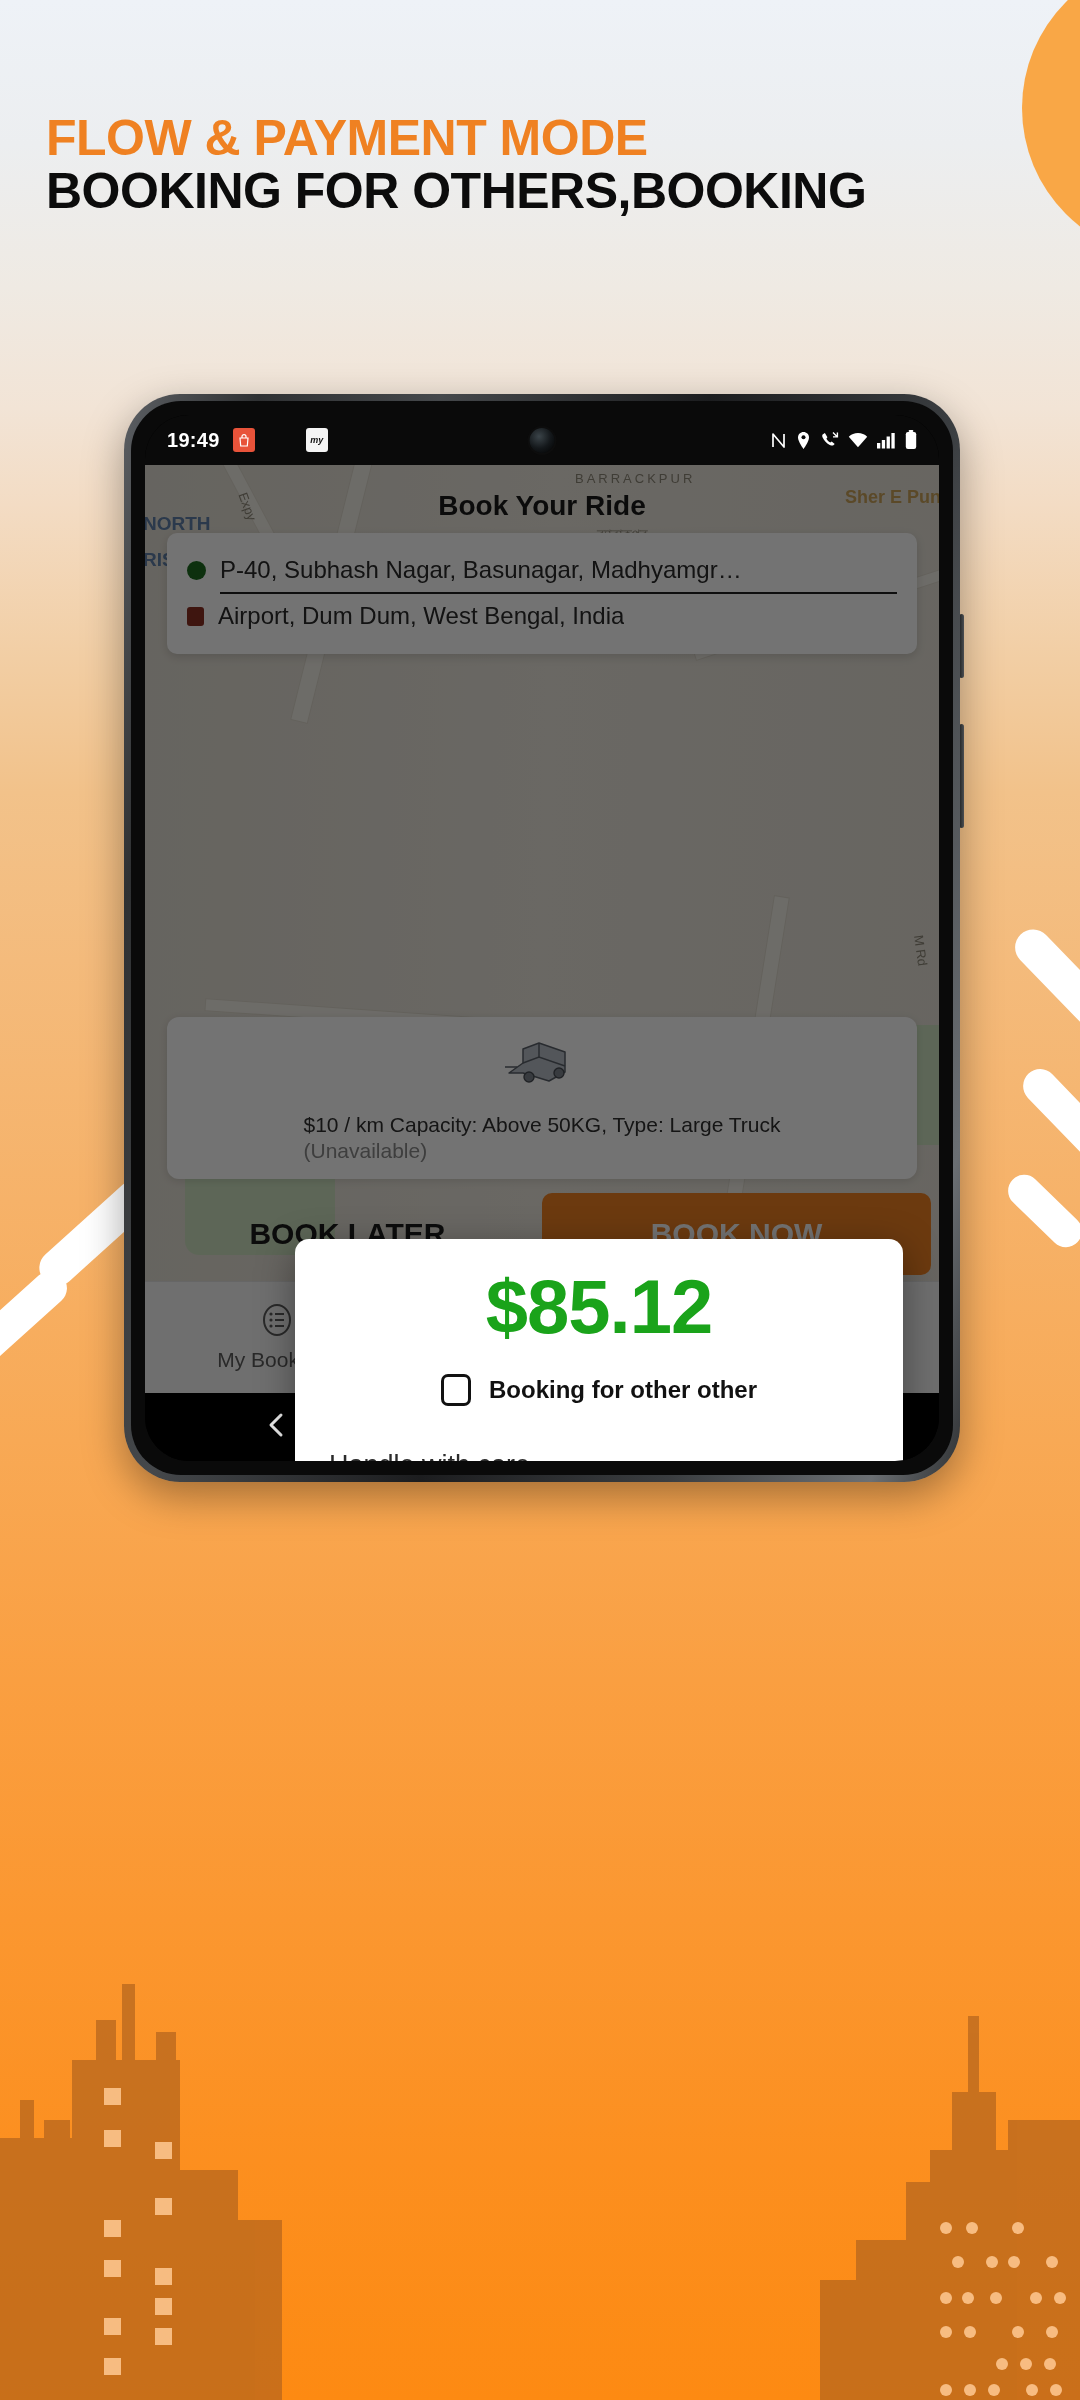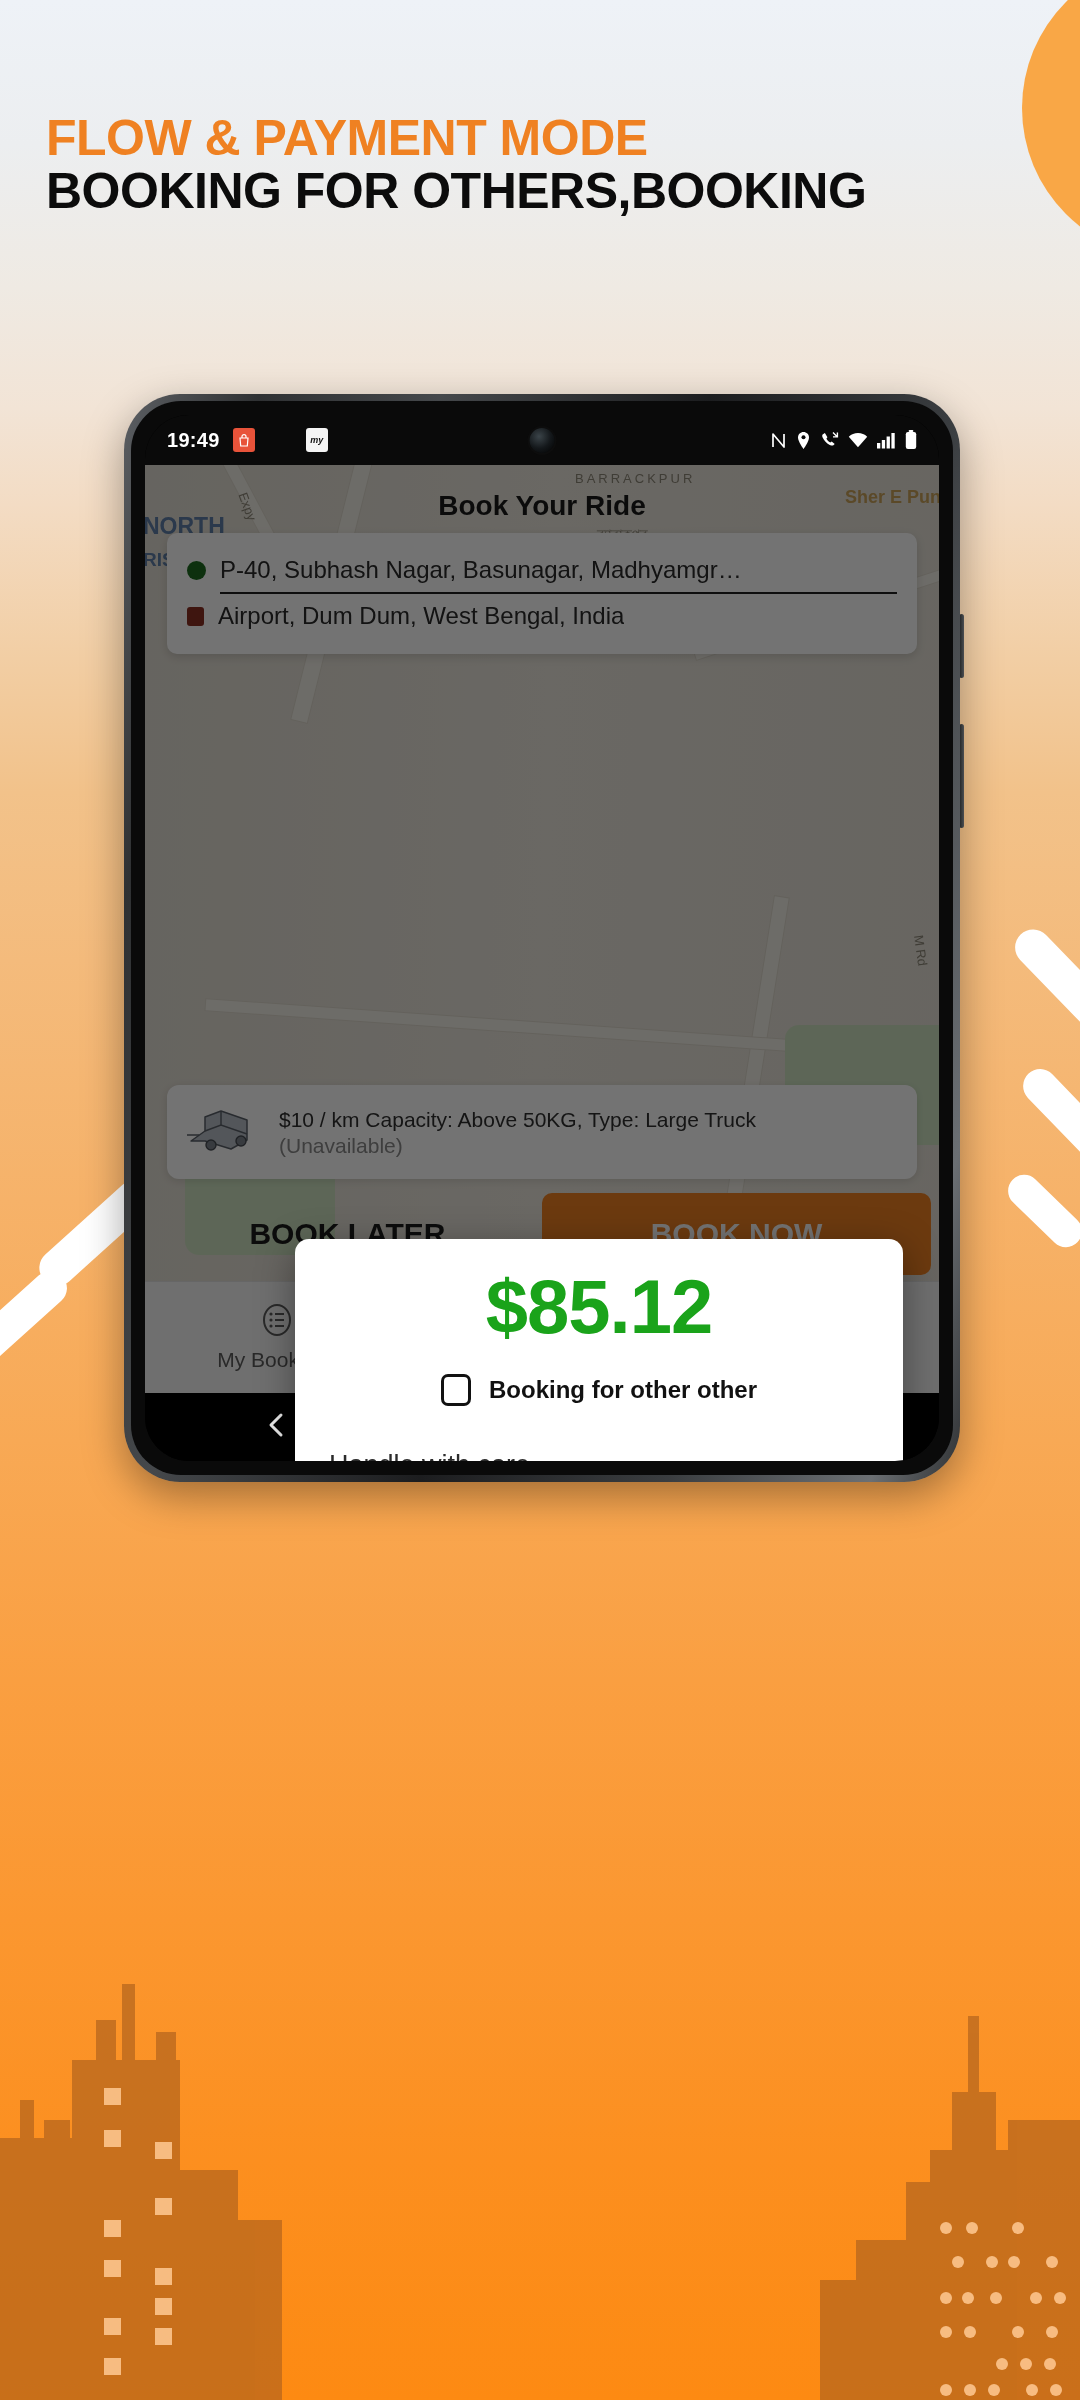--- a/index.html
+++ b/index.html
@@ -229,20 +229,21 @@
   #vehicle-card {
     position: absolute;
     left: 22px; bottom: 214px;
     width: calc(100% - 44px);
     background: #fff;
     border-radius: 12px;
     box-shadow: 0 2px 8px rgba(0,0,0,.12);
     padding: 16px 18px;
     display: flex; align-items: center; gap: 16px;
     z-index: 10;
+    flex-direction: column;
   }
   #vehicle-meta { font-size: 21px; color: #303030; line-height: 1.35; }
   #vehicle-unavail { font-size: 21px; color: #8a8a8a; }
 
   
   #book-row {
     position: absolute;
     left: 0; bottom: 118px;
     width: 100%;
     display: flex; 
@@ -489,21 +490,21 @@
               <div class="map-road" style="left:180px;top:-20px;width:16px;height:280px;transform:rotate(14deg);"></div>
               <div class="map-road" style="left:540px;top:120px;width:420px;height:10px;transform:rotate(-18deg);"></div>
               <div class="map-road" style="left:600px;top:430px;width:14px;height:380px;transform:rotate(9deg);"></div>
               <div class="map-road" style="left:60px;top:560px;width:740px;height:11px;transform:rotate(4deg);"></div>
               <div class="map-green" style="left:640px;top:560px;width:180px;height:120px;"></div>
               <div class="map-green" style="left:40px;top:690px;width:150px;height:100px;"></div>
               <div class="map-label" style="left:88px;top:34px;transform:rotate(70deg);">Expy</div>
               <div class="map-label" style="left:430px;top:6px;letter-spacing:3px;">BARRACKPUR</div>
               <div class="map-label" style="left:452px;top:60px;">ব্যারাকপুর</div>
               <div class="map-label" style="left:700px;top:22px;color:#c9a25a;font-size:18px;font-weight:700;">Sher E Punj</div>
-              <div class="map-label" style="left:-2px;top:48px;color:#5f7fa8;font-size:23px;font-weight:700;">NORTH</div>
+              <div class="map-label" style="left:-2px;top:48px;color:#5f7fa8;font-size:19px;font-weight:700;">NORTH</div>
               <div class="map-label" style="left:-2px;top:84px;color:#5f7fa8;font-size:19px;font-weight:700;">RISE</div>
               <div class="map-label" style="left:760px;top:478px;transform:rotate(82deg);">M Rd</div>
             </div>
 
             <div id="ride-card">
               <div id="ride-title">Book Your Ride</div>
               <div class="addr-row">
                 <div class="dot-green"></div>
                 <div class="addr-text">P-40, Subhash Nagar, Basunagar, Madhyamgr…</div>
               </div>

